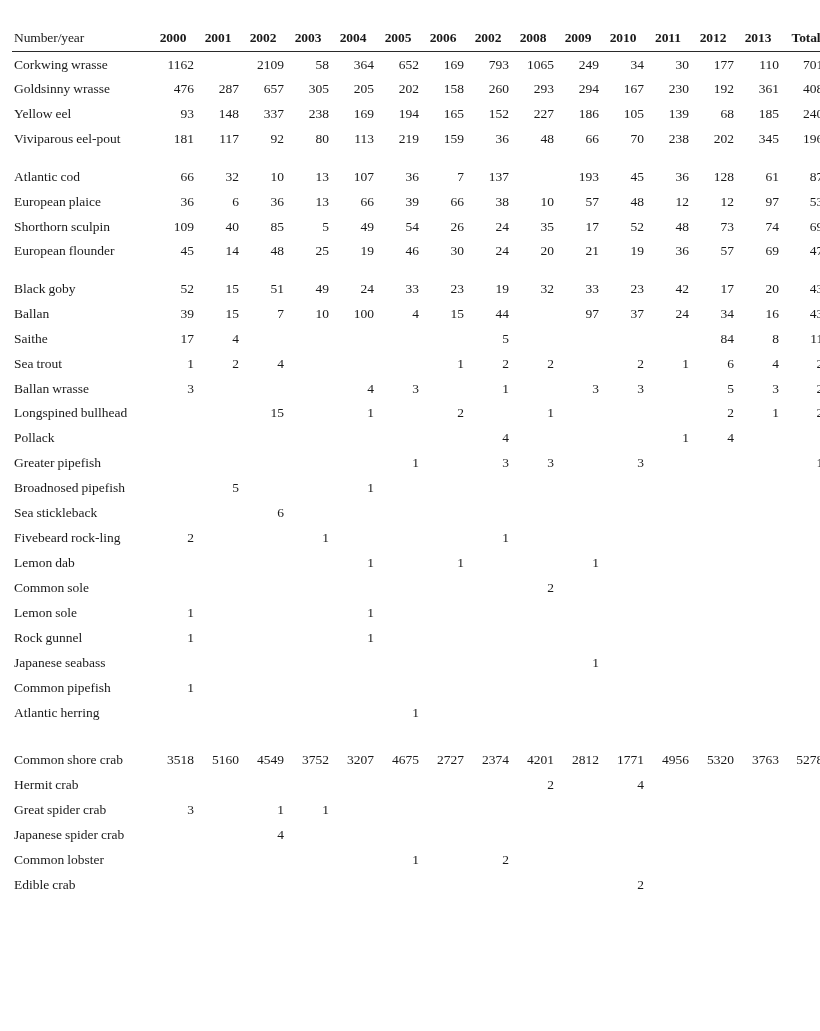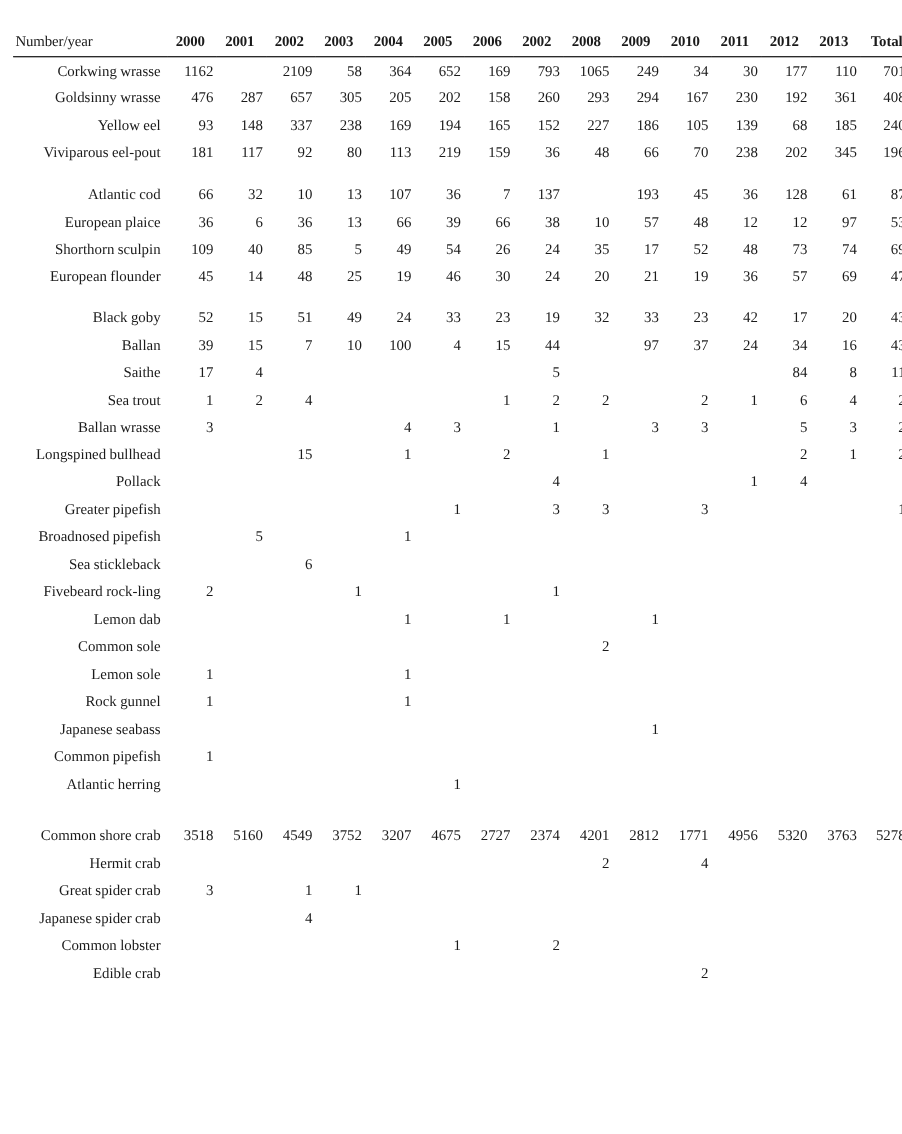--- a/index.html
+++ b/index.html
@@ -53,21 +53,21 @@
     border-bottom: 1.3px solid #2a2a2a;
   }
 
   tbody td {
     padding: 4.5px 3px 4.5px 0;
     vertical-align: top;
     font-size: 13.5px;
     line-height: 1.18;
   }
   tbody td.label {
-    text-align: right;
+    text-align: left;
     padding-left: 2px;
     padding-right: 6px;
     white-space: normal;
     word-spacing: -0.3px;
   }
   tbody td.num {
     text-align: right;
     font-variant-numeric: lining-nums tabular-nums;
   }
   tbody tr.group-gap > td {

